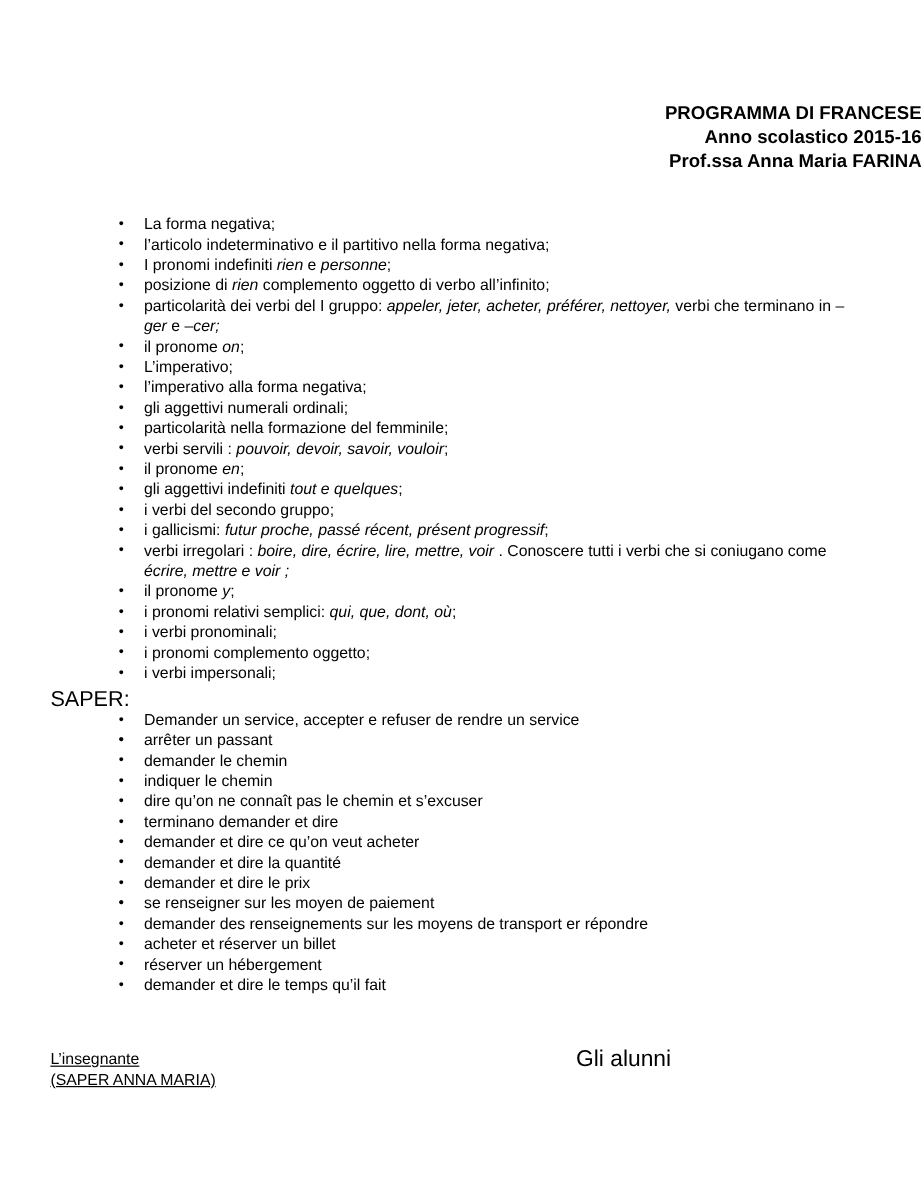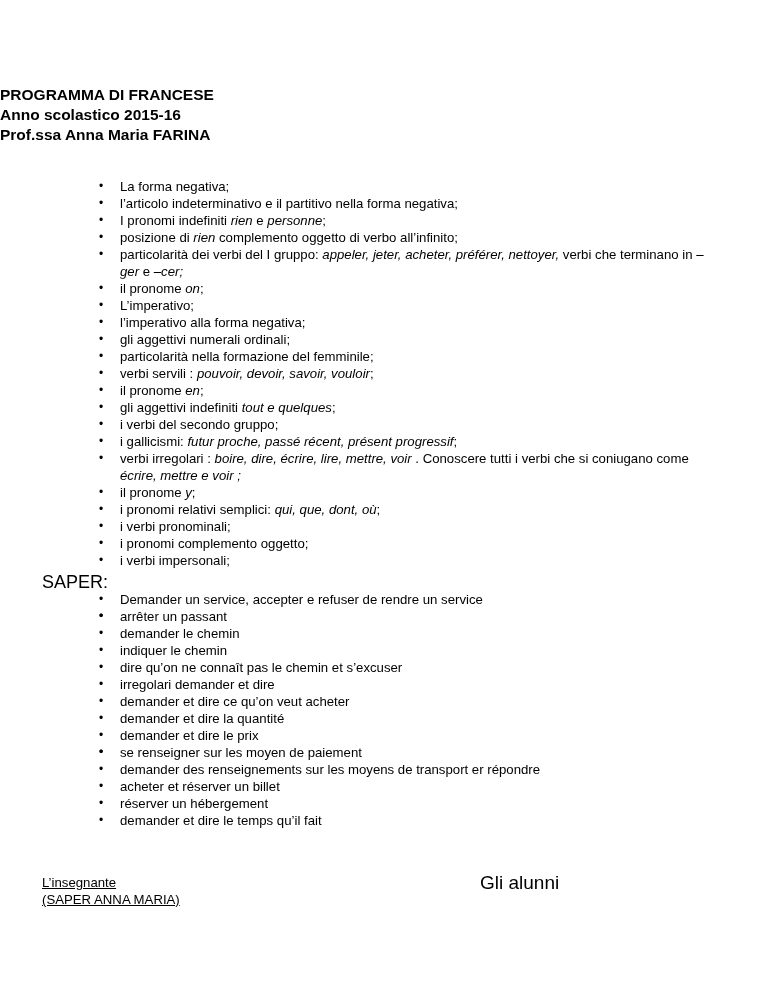--- a/index.html
+++ b/index.html
@@ -2,21 +2,21 @@
 <html><head>
   <meta charset="utf-8">
   <style>
     html, body { margin: 0; padding: 0; background: #ffffff; }
     body {
       width: 768px; height: 994px; position: relative; overflow: hidden;
       font-family: "Liberation Sans", sans-serif; color: #000000;
     }
     .page { position: absolute; left: 0; top: 0; width: 768px; height: 994px; }
     .title-block {
-      position: absolute; left: 0; top: 85px; width: 768px; text-align: left;
+      position: absolute; left: 0; top: 85px; width: 768px; text-align: right;
       font-weight: bold; font-size: 15.5px; line-height: 20px;
     }
     .title-line { display: block; }
     ul.list {
       position: absolute; margin: 0; padding: 0; list-style: none;
       font-size: 13.2px; line-height: 17px;
     }
     ul.list li { position: relative; padding-left: 0; }
     ul.list li .bullet {
       position: absolute; left: -24px; top: 0; width: 10px; text-align: center;
@@ -64,21 +64,21 @@
     </ul>
 
   <div class="saper-heading">SAPER:</div>
   <ul class="list" id="saper-list">
       <li><span class="bullet">•</span><span>Demander un service, accepter e refuser de rendre un service</span></li>
       <li><span class="bullet">•</span></li>
       <li><span class="bullet">•</span><span>arrêter un passant</span></li>
       <li><span class="bullet">•</span><span>demander le chemin</span></li>
       <li><span class="bullet">•</span><span>indiquer le chemin</span></li>
       <li><span class="bullet">•</span><span>dire qu’on ne connaît pas le chemin et s’excuser</span></li>
-      <li><span class="bullet">•</span><span>irregolari demander et dire</span></li>
+      <li><span class="bullet">•</span><span>terminano demander et dire</span></li>
       <li><span class="bullet">•</span><span>demander et dire ce qu’on veut acheter</span></li>
       <li><span class="bullet">•</span><span>demander et dire la quantité</span></li>
       <li><span class="bullet">•</span><span>demander et dire le prix</span></li>
       <li><span class="bullet">•</span></li>
       <li><span class="bullet">•</span><span>se renseigner sur les moyen de paiement</span></li>
       <li><span class="bullet">•</span><span>demander des renseignements sur les moyens de transport er répondre</span></li>
       <li><span class="bullet">•</span><span>acheter et réserver un billet</span></li>
       <li><span class="bullet">•</span><span>réserver un hébergement</span></li>
       <li><span class="bullet">•</span><span>demander et dire le temps qu’il fait</span></li>
     </ul>

